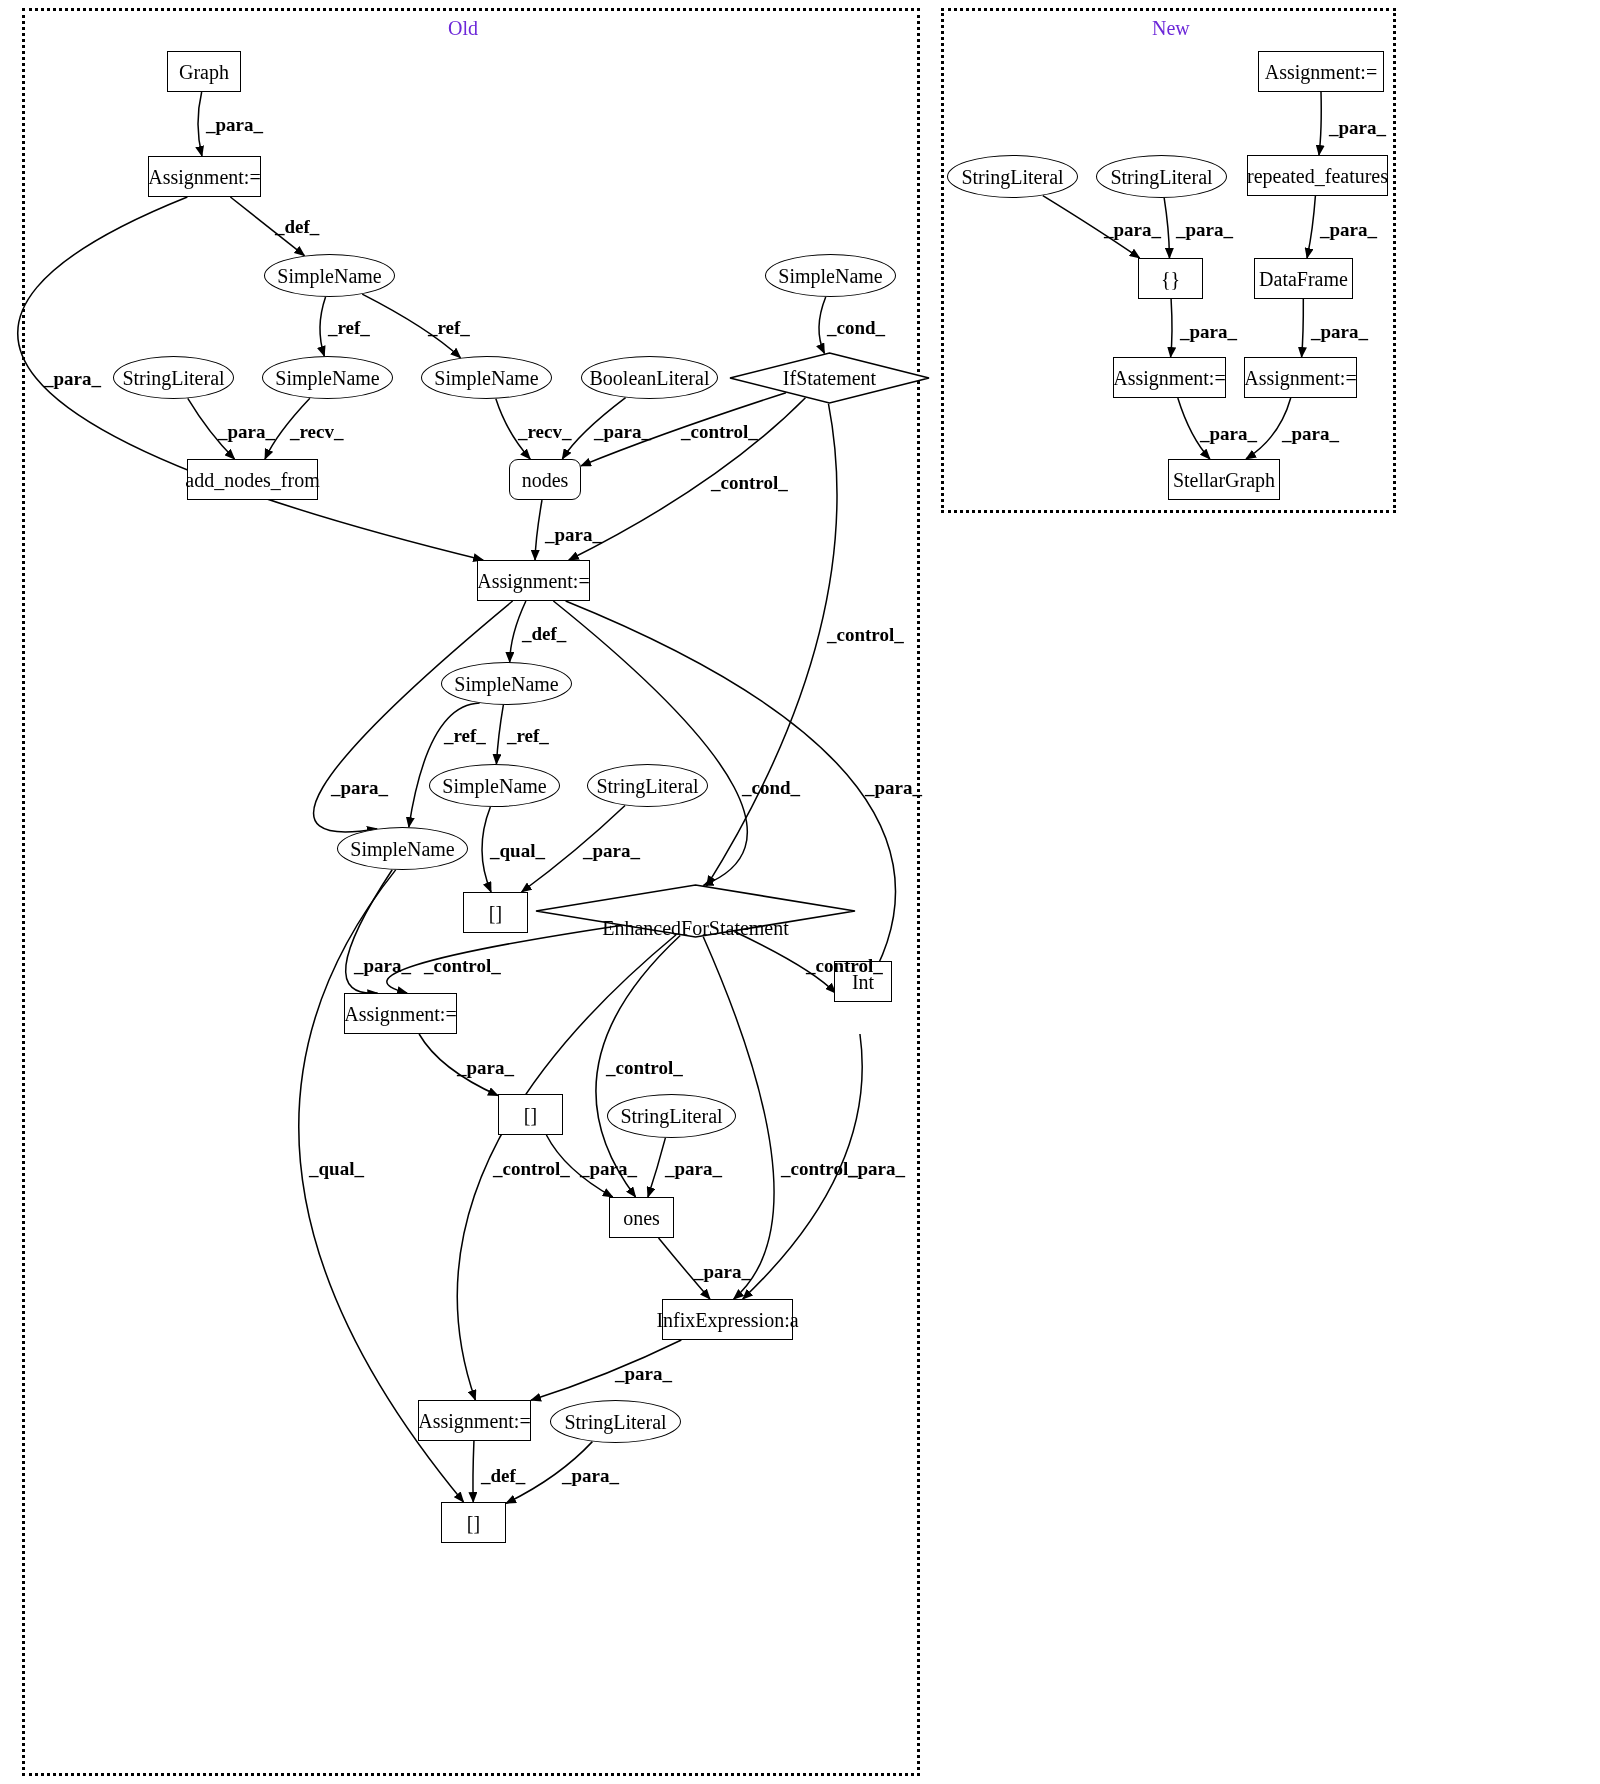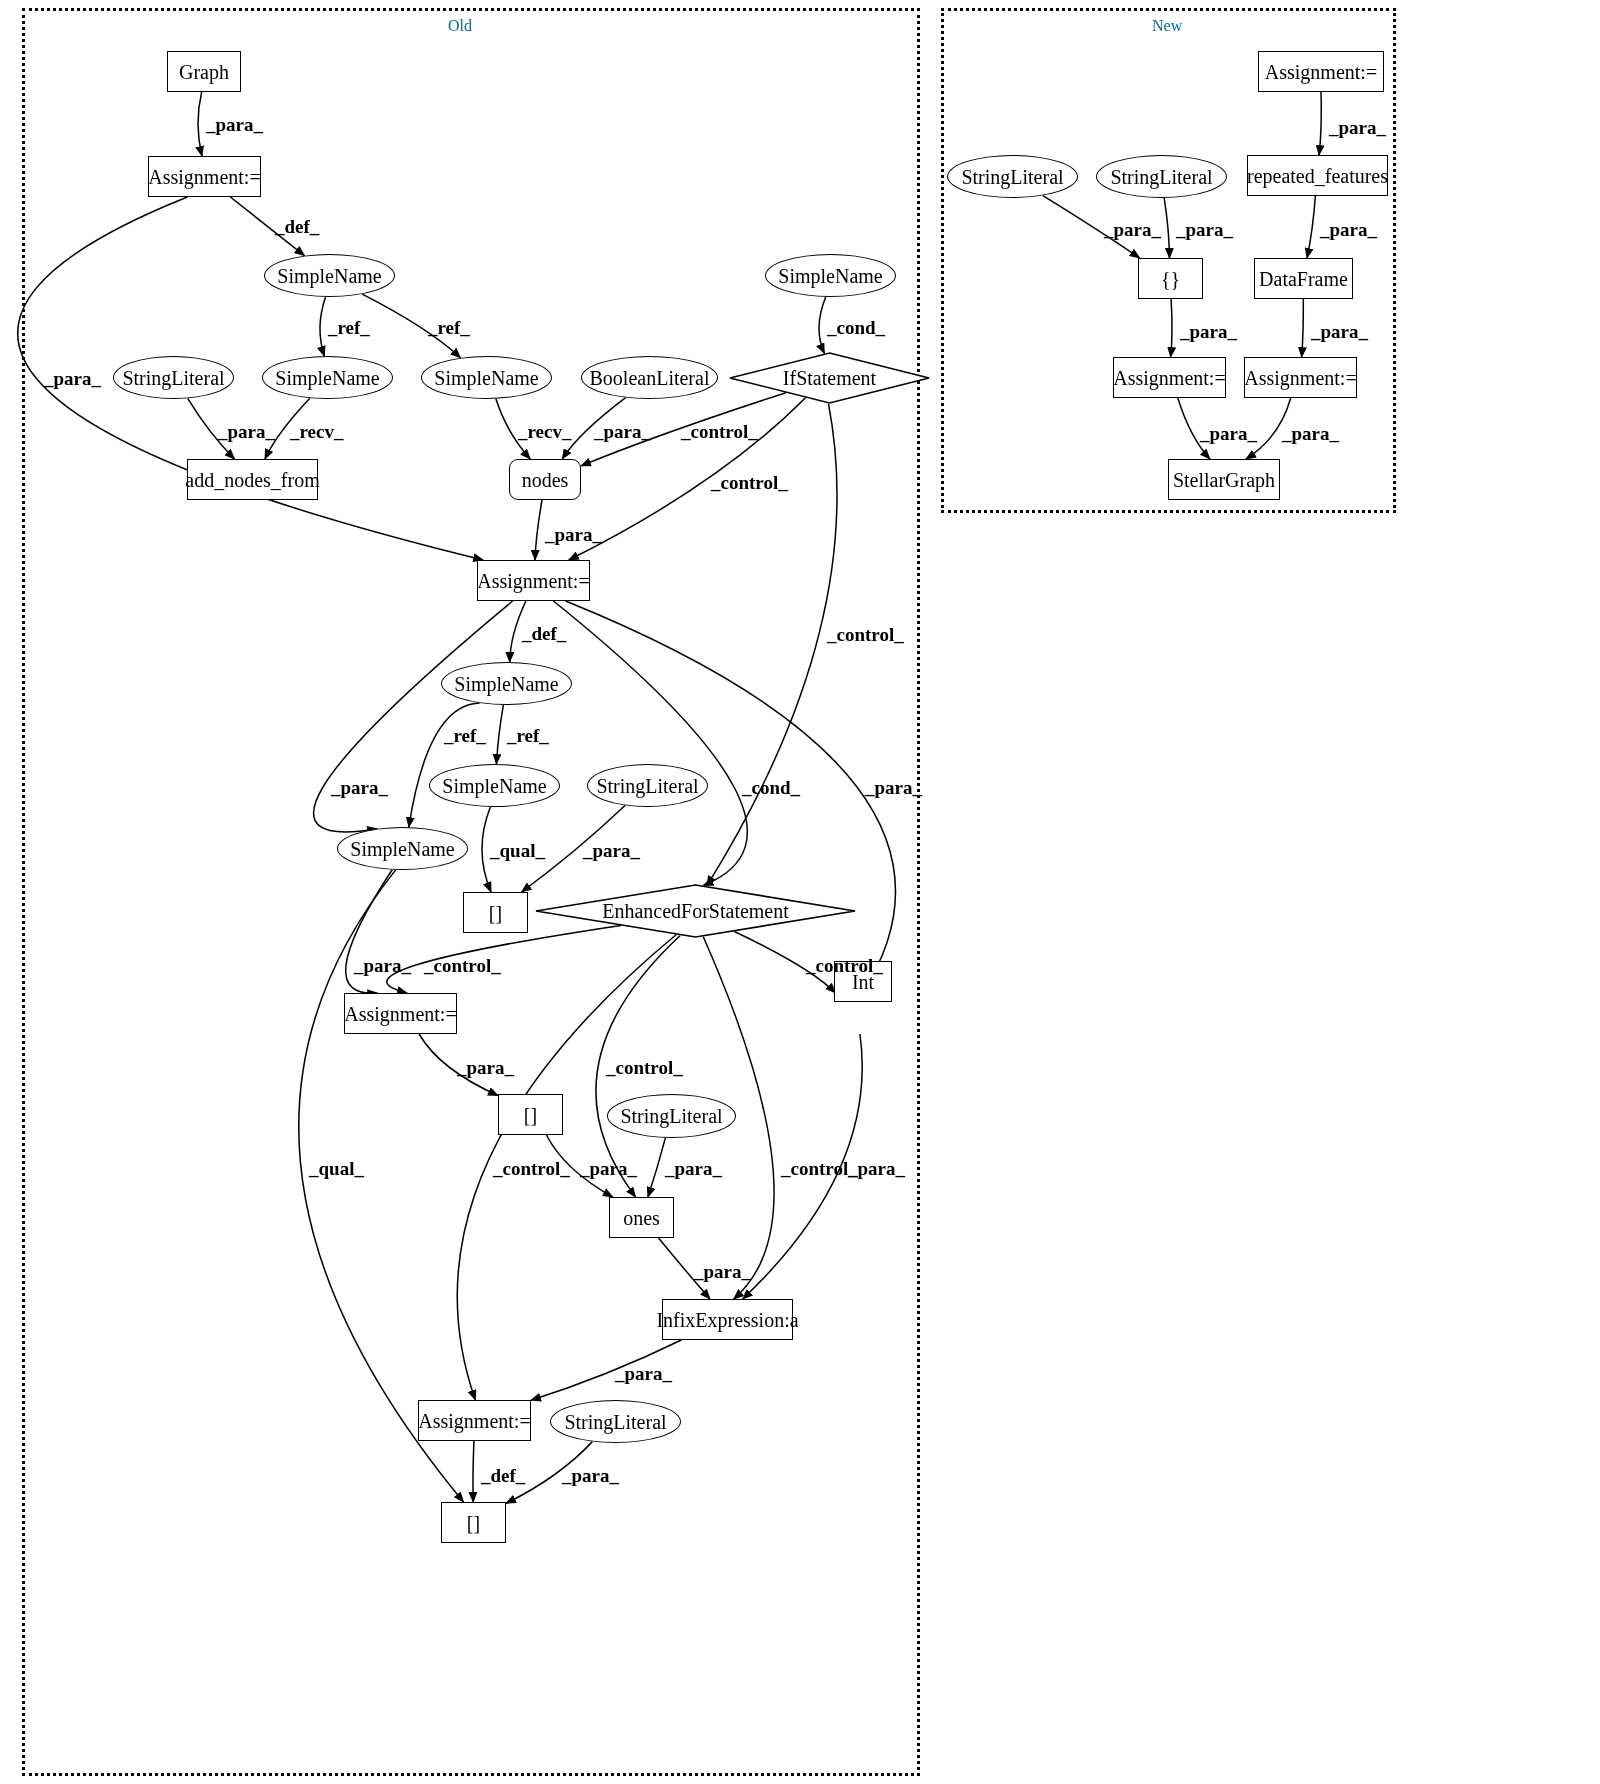--- a/index.html
+++ b/index.html
@@ -1,21 +1,21 @@
 <!DOCTYPE html>
 <html><head>
 <meta charset="utf-8">
 <title>Program Dependence Graph — Old vs New</title>
 <style>
   html,body{margin:0;padding:0;background:#ffffff;}
   body{font-family:"Liberation Serif","DejaVu Serif",serif;}
   #stage{position:relative;width:1600px;height:1784px;background:#fff;overflow:hidden;}
   svg#wires{position:absolute;left:0;top:0;width:1600px;height:1784px;pointer-events:none;}
   .cluster{position:absolute;border:3px dotted #000;box-sizing:border-box;}
-  .cluster-label{position:absolute;font-size:16px;color:#0369a1;white-space:nowrap;}
+  .cluster-label{position:absolute;font-size:20px;color:#6d28d9;white-space:nowrap;}
   .node{position:absolute;box-sizing:border-box;display:flex;align-items:center;justify-content:center;
         color:#000;background:#fff;font-size:20px;white-space:nowrap;line-height:1;}
   .node.box{border:1.6px solid #000;border-radius:0;}
   .node.ell{border:1.6px solid #000;border-radius:50%;}
   .node.dia{border:0;background:transparent;}
   .dia .diashape{position:absolute;left:0;top:0;width:100%;height:100%;}
   .dia .dialabel{position:relative;z-index:2;}
   .edgelabel{position:absolute;font-size:19px;color:#000;white-space:nowrap;line-height:1;font-weight:bold;}
 </style>
 </head>
@@ -132,21 +132,21 @@
       </div>
       <div class="node ell" style="left: 587px; top: 764px; width: 121px; height: 43px;">
         <span>StringLiteral</span>
       </div>
       <div class="node ell" style="left: 337px; top: 827px; width: 131px; height: 43px;">
         <span>SimpleName</span>
       </div>
       <div class="node box" style="left: 463px; top: 892px; width: 65px; height: 41px;">
         <span>[]</span>
       </div>
-      <div class="node dia" style="left: 535px; top: 884px; width: 321px; height: 54px;">
+      <div class="node dia" style="left: 535px; top: 884px; width: 321px; height: 54px; align-items: flex-end;">
         <svg class="diashape" viewBox="0 0 321 54" preserveAspectRatio="none">
           <polygon points="160.5,1 320,27 160.5,53 1,27" fill="#fff" stroke="#000" stroke-width="1.6"></polygon>
         </svg>
         <span class="dialabel">EnhancedForStatement</span>
       </div>
       <div class="node box" style="left: 344px; top: 993px; width: 113px; height: 41px;">
         <span>Assignment:=</span>
       </div>
       <div class="node box" style="left: 834px; top: 961px; width: 58px; height: 41px;">
         <span>Int</span>

